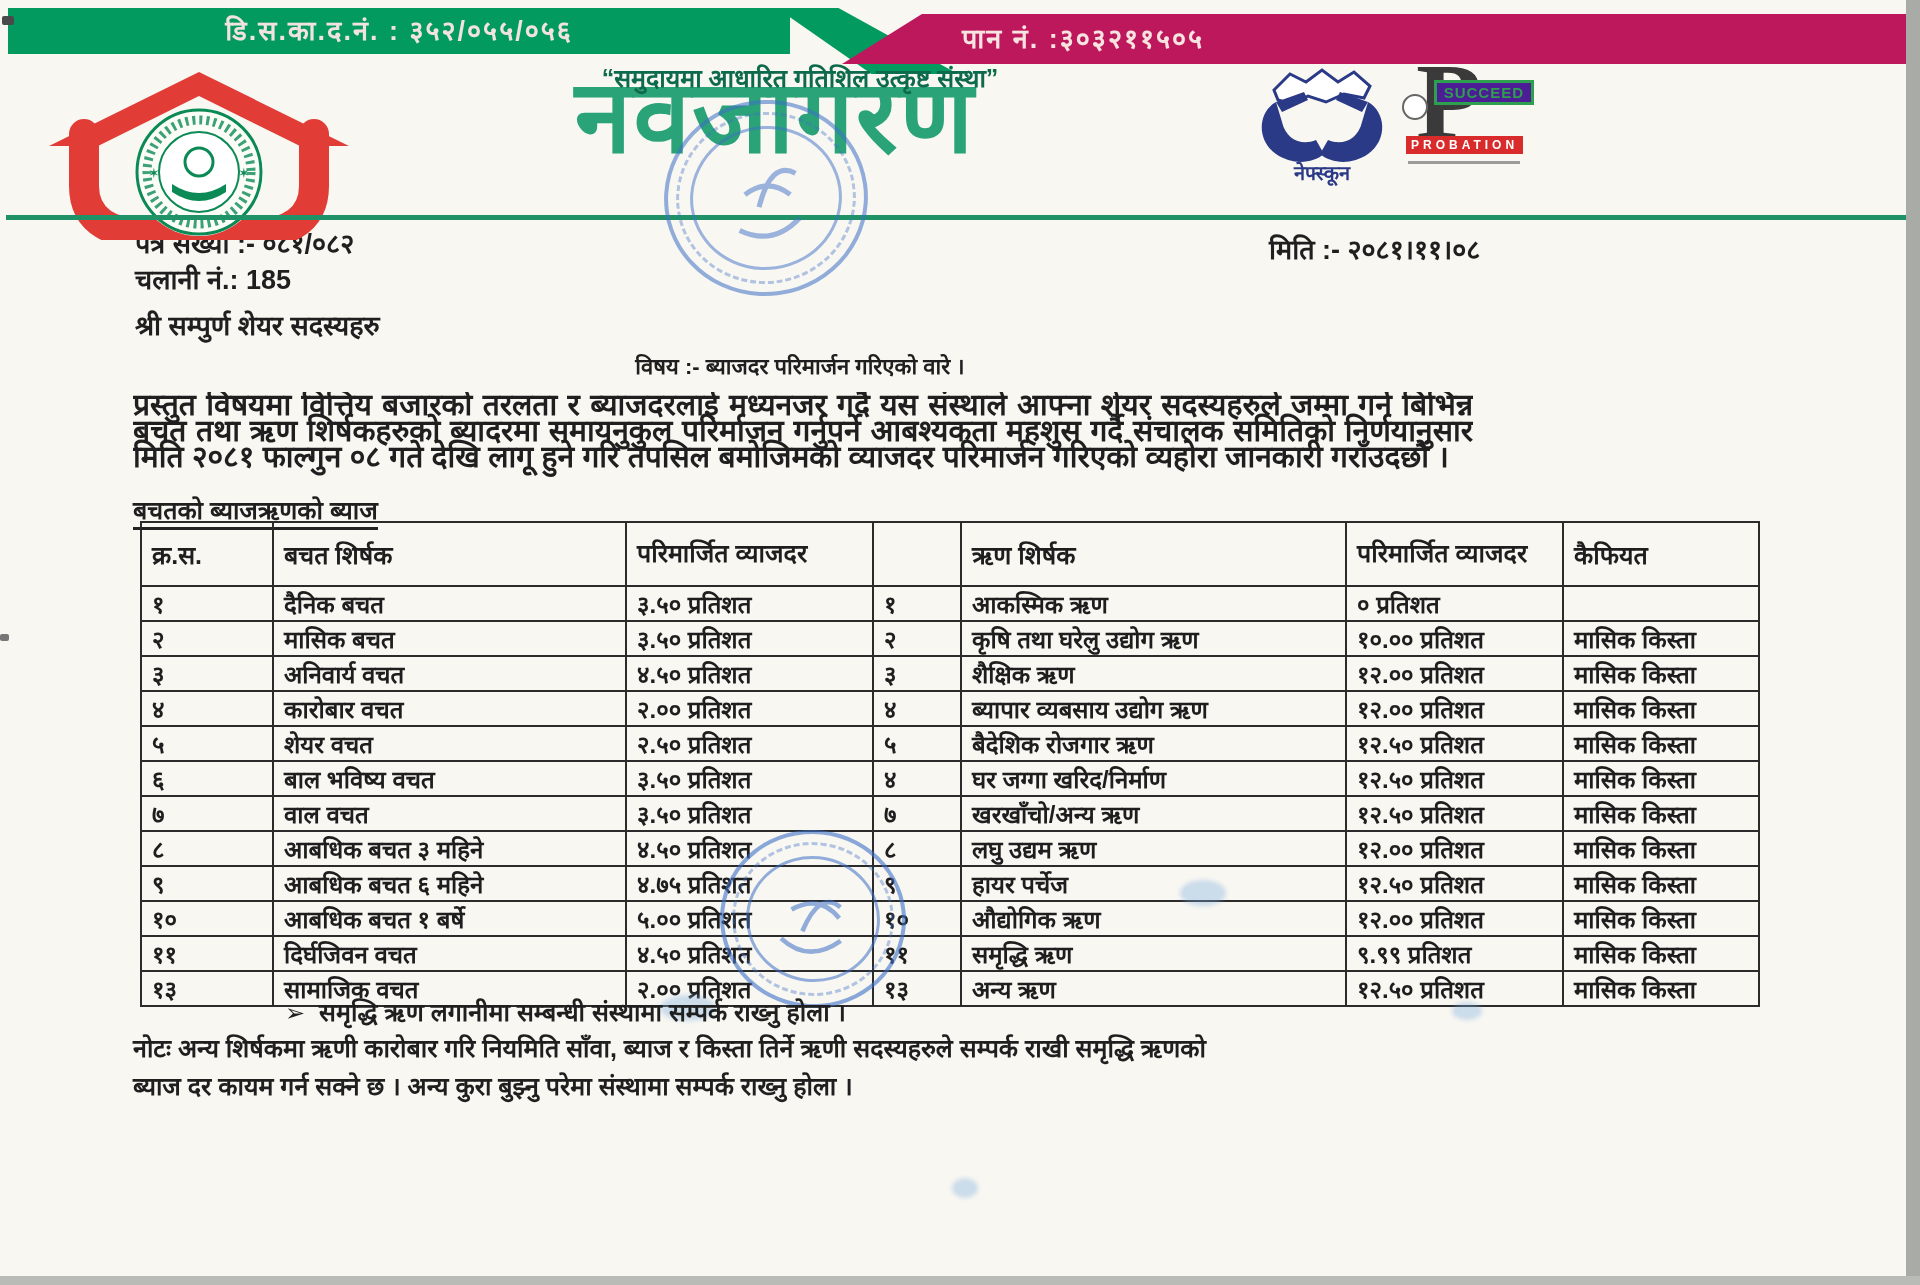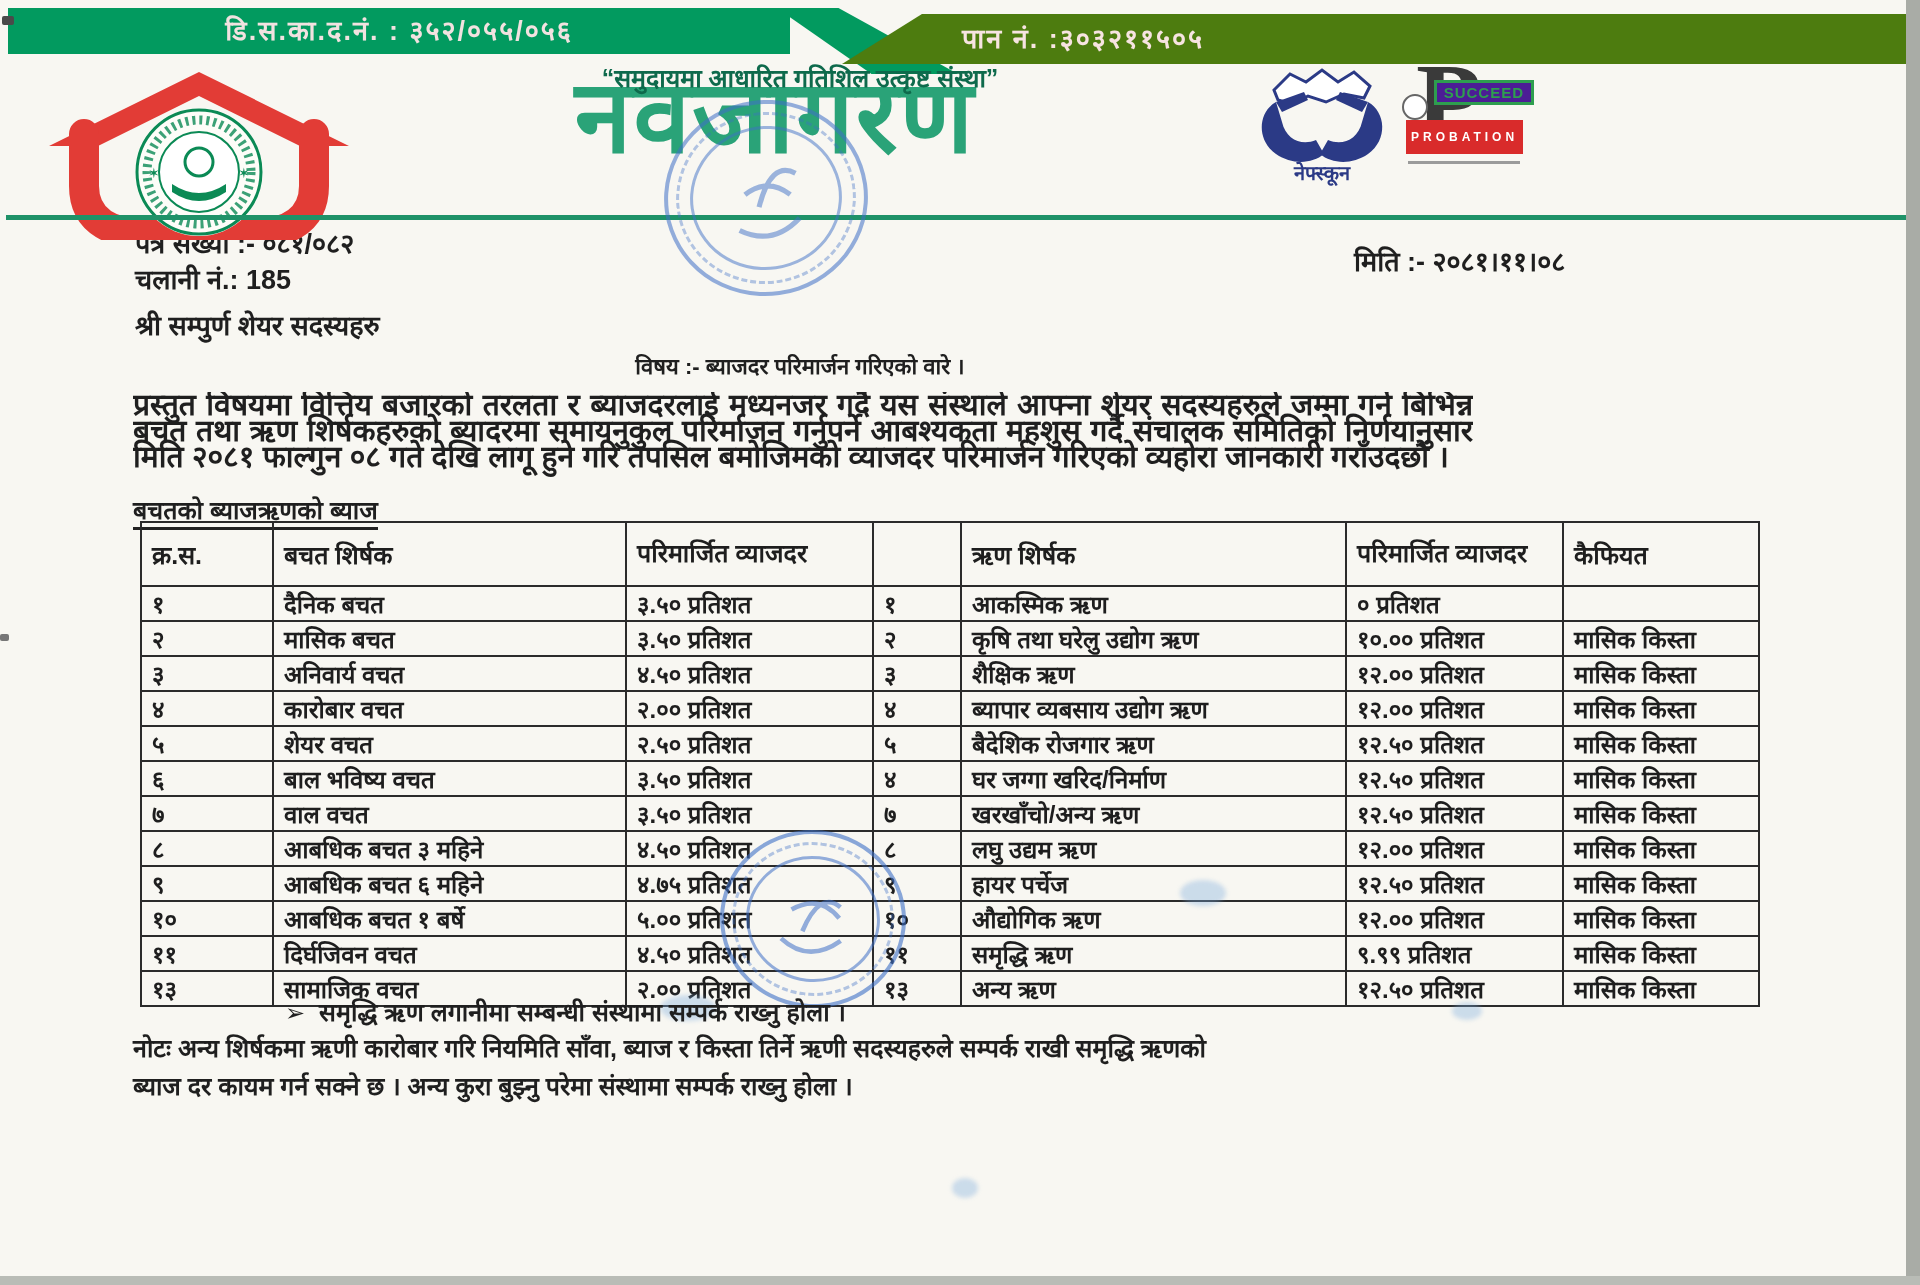--- a/index.html
+++ b/index.html
@@ -10,54 +10,54 @@
   
   .scan-right{right:0;top:0;width:14px;height:100%;background:#a9aca6;z-index:40;}
   .scan-bottom{left:0;bottom:0;width:100%;height:9px;background:#b9bcb6;z-index:40;}
   .speck{background:#4a4a4a;z-index:41;border-radius:2px;}
 
   
   .band-green{left:8px;top:8px;width:782px;height:46px;background:#029a5f;z-index:2;
               text-align:center;line-height:46px;font-size:27px;font-weight:bold;color:#f2e2e0;letter-spacing:2px;}
   .band-wedge{left:752px;top:8px;width:206px;height:66px;background:#029a5f;z-index:1;
               clip-path:polygon(12% 0,42% 0,100% 100%,58% 100%);}
-  .band-red{left:842px;top:14px;width:1066px;height:50px;background:#4d7c0f;z-index:2;
+  .band-red{left:842px;top:14px;width:1066px;height:50px;background:#be185d;z-index:2;
             clip-path:polygon(7.5% 0,100% 0,100% 100%,0 100%);
             line-height:50px;font-size:27px;font-weight:bold;color:#f7e4e1;letter-spacing:2px;padding-left:120px;box-sizing:border-box;}
 
   .tagline{left:500px;top:60px;width:600px;text-align:center;font-size:25px;font-weight:bold;color:#0e6a4c;z-index:3;}
   .org-name{left:295px;top:64px;width:960px;text-align:center;font-size:102px;font-weight:800;color:#2aa378;line-height:1.05;letter-spacing:2px;z-index:2;}
   .org-sub{left:300px;top:158px;width:980px;text-align:center;font-size:45px;font-weight:800;color:#2aa378;letter-spacing:3px;z-index:2;}
   .green-rule{left:6px;top:215px;width:1902px;height:5px;background:#1f9268;z-index:3;}
 
   
   .logo-house{left:44px;top:66px;width:310px;height:174px;z-index:3;}
   .logo-nefscun{left:1246px;top:56px;width:152px;height:130px;z-index:3;}
   .logo-succeed{left:1402px;top:58px;width:132px;height:106px;z-index:3;}
   .succeed-p{position:absolute;left:14px;top:-18px;font-size:108px;font-weight:900;color:#3a3a3a;font-family:"Liberation Serif","DejaVu Serif",serif;}
   .succeed-tag{position:absolute;top:22px;right:0;background:#4c1d95;border:3px solid #2e9e4f;color:#2e9e4f;
                font-size:15px;font-weight:bold;padding:1px 7px;letter-spacing:1px;}
   .probation-tag{position:absolute;bottom:10px;left:4px;background:#d92b2b;color:#fff;font-size:12px;font-weight:bold;
-                 padding:10px 5px;letter-spacing:4px;}
+                 padding:2px 5px;letter-spacing:4px;}
   .succeed-dot{position:absolute;left:0;top:36px;width:22px;height:22px;border-radius:50%;border:2px solid #666;background:#fff;}
   .succeed-fine{position:absolute;bottom:0;left:6px;width:112px;height:3px;background:#9b9b9b;}
   .nefscun-caption{position:absolute;bottom:0;width:100%;text-align:center;font-size:20px;font-weight:bold;color:#2b3a86;}
 
   
   .stamp{border-radius:50%;z-index:6;}
   .stamp-o{position:absolute;inset:0;border-radius:50%;border:4px solid rgba(62,112,198,.55);}
   .stamp-d{position:absolute;inset:12px;border-radius:50%;border:3px dashed rgba(62,112,198,.38);}
   .stamp-i{position:absolute;inset:26px;border-radius:50%;border:3px solid rgba(62,112,198,.5);}
   .stamp svg{position:absolute;inset:0;}
   .smudge{background:rgba(120,170,220,.35);border-radius:50%;filter:blur(2px);z-index:5;}
 
   
   .letter-no{left:135px;top:224px;font-size:27px;font-weight:bold;}
   .dispatch-no{left:135px;top:260px;font-size:27px;font-weight:bold;}
-  .date{left:1354px;top:230px;font-size:27px;font-weight:bold;margin-top:12px;}
+  .date{left:1269px;top:230px;font-size:27px;font-weight:bold;}
   .addressee{left:135px;top:306px;font-size:27px;font-weight:bold;}
   .subject{left:400px;top:350px;width:800px;text-align:center;font-size:22px;font-weight:bold;}
 
   .body-para{left:133px;top:392px;width:1340px;height:100px;font-size:30px;font-weight:bold;line-height:26px;text-align:justify;overflow:hidden;}
   .section-heading{left:133px;top:492px;font-size:25px;font-weight:bold;border-bottom:3px solid #222;padding-bottom:1px;}
 
   
   table.rates{position:absolute;left:140px;top:521px;width:1618px;border-collapse:collapse;table-layout:fixed;z-index:2;}
   table.rates th,table.rates td{border:2px solid #2b2b2b;font-weight:bold;color:#1e1e1e;
       font-size:24px;padding:0 10px;height:31px;overflow:hidden;white-space:nowrap;text-align:left;vertical-align:middle;}

